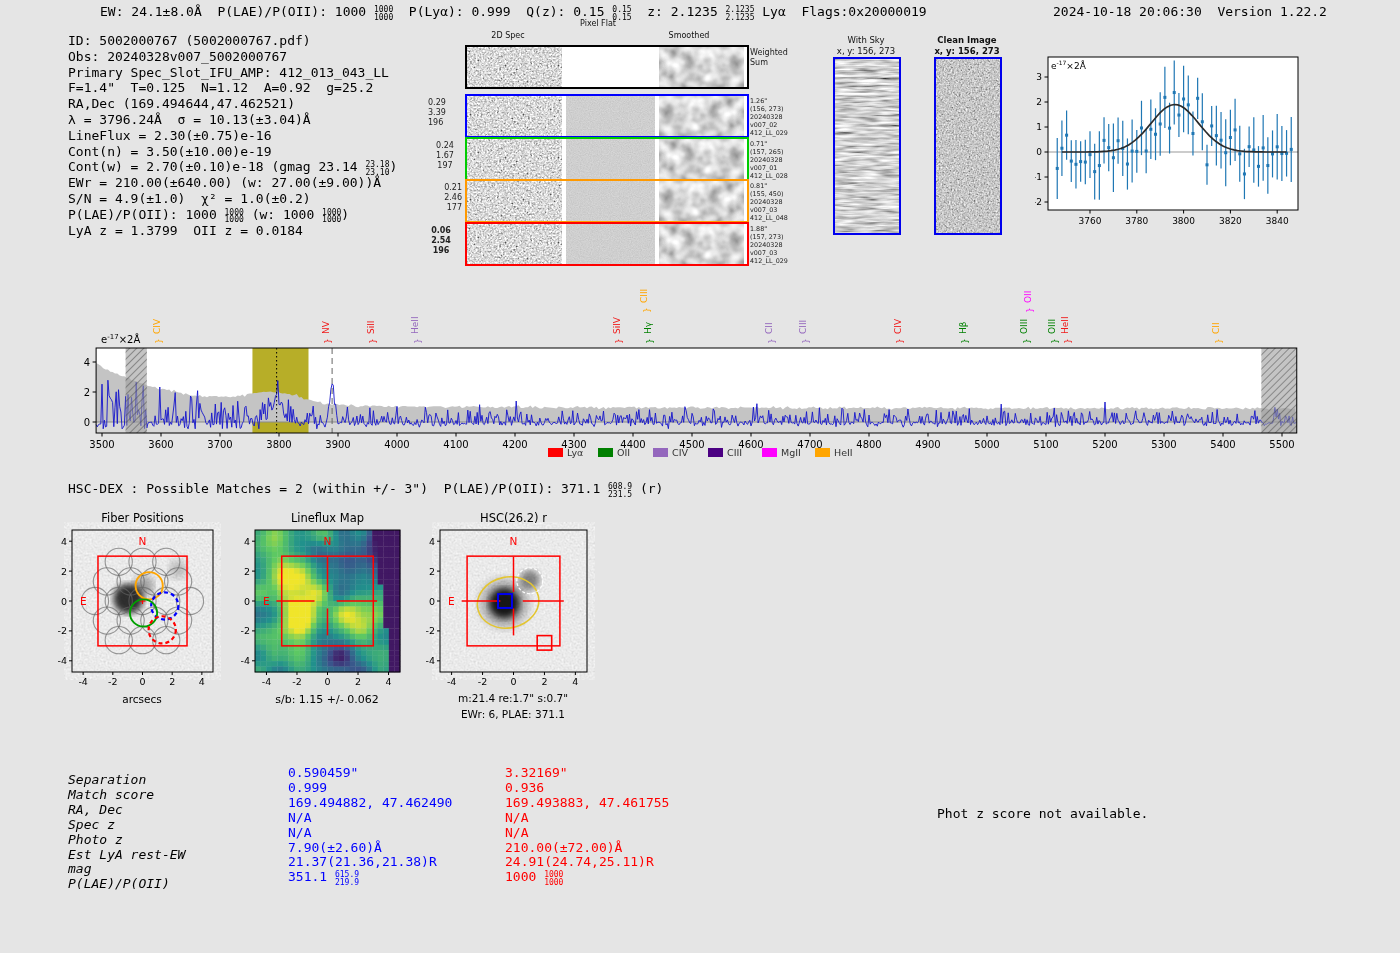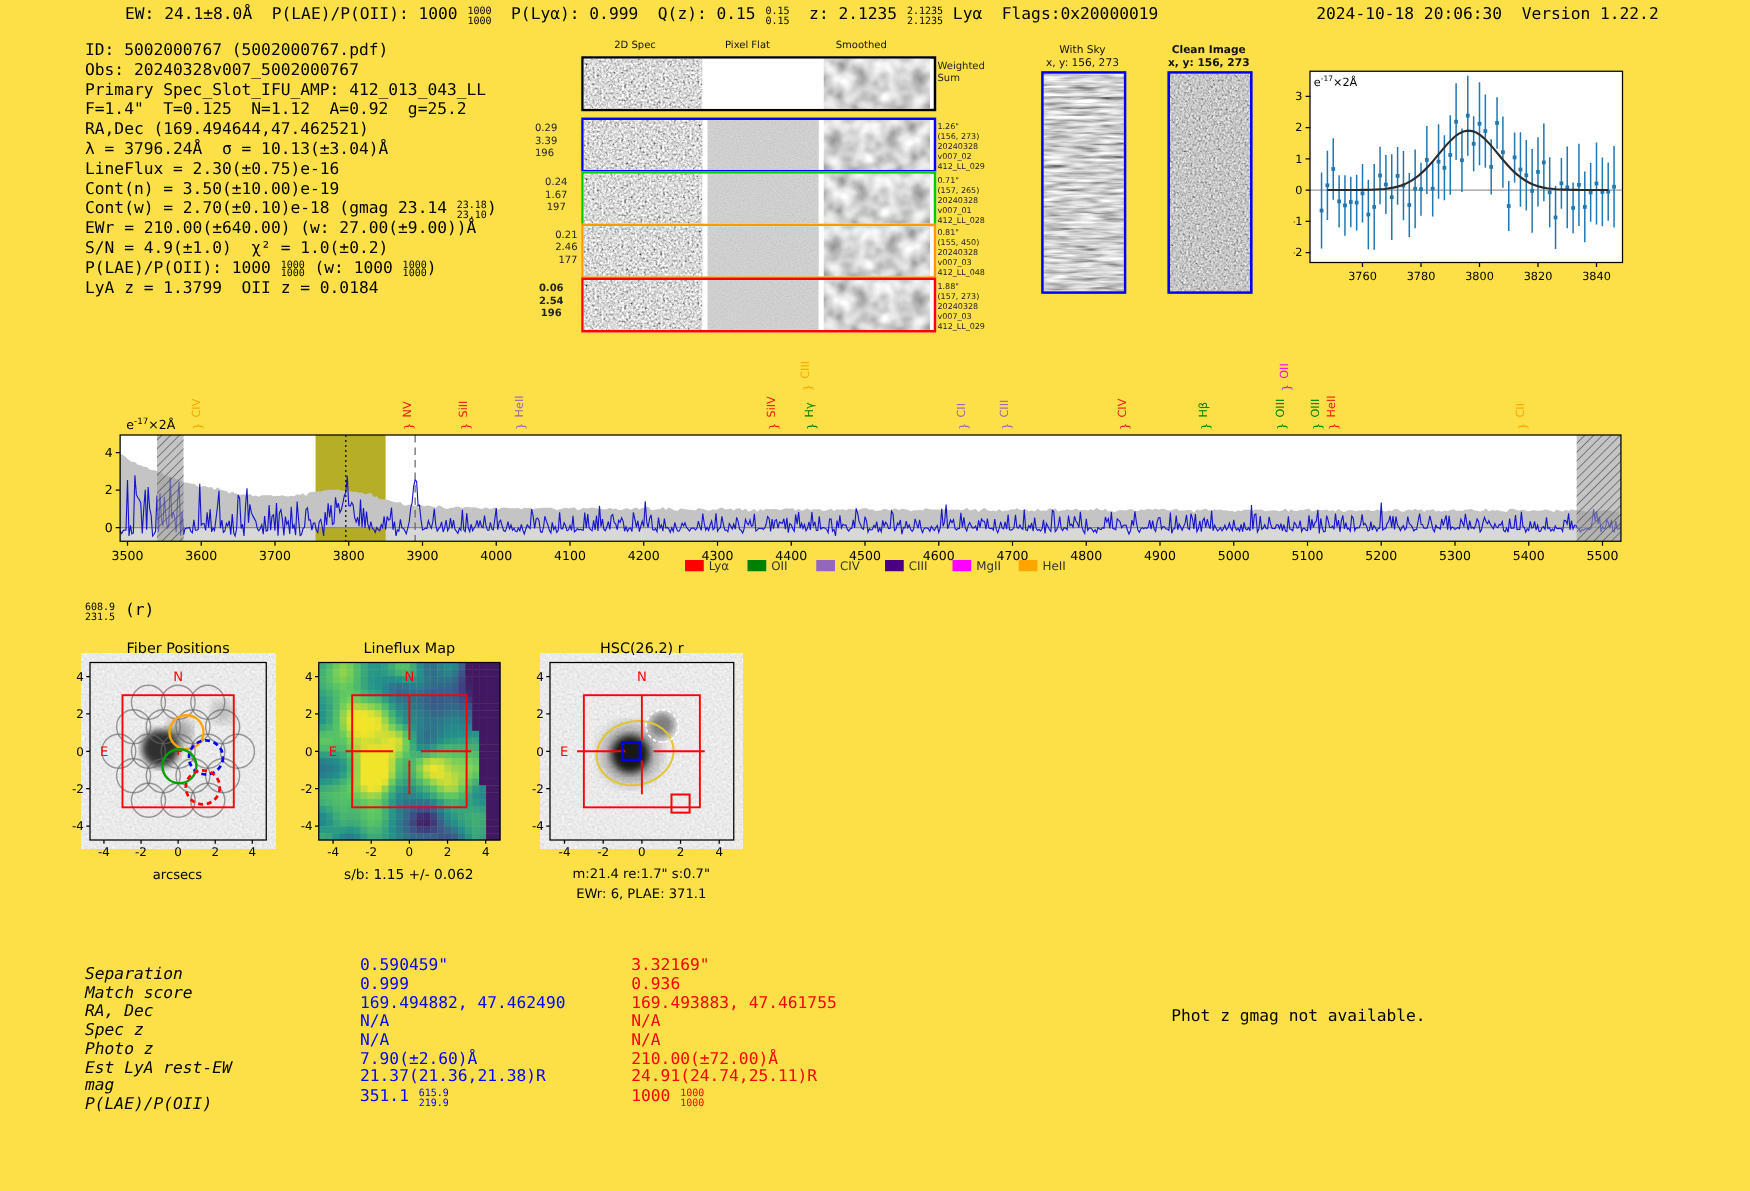--- a/index.html
+++ b/index.html
@@ -1,16 +1,16 @@
 <!DOCTYPE html>
 <html><head>
 <meta charset="utf-8">
 <style>
   html,body{margin:0;padding:0;background:#fff;}
-  .page{position:relative;width:1400px;height:953px;background:#fde047;overflow:hidden;
+  .page{position:relative;width:1400px;height:953px;background:#e5e5e5;overflow:hidden;
         font-family:"DejaVu Sans Mono", monospace;color:#000;}
   .abs{position:absolute;}
   .hdr{font-size:13px;white-space:pre;}
   .info-line{font-size:13px;line-height:15.8px;white-space:pre;}
   .frac{display:inline-flex;flex-direction:column;font-size:8px;line-height:7.5px;
         vertical-align:middle;position:relative;top:1px;text-align:left;}
   .tbl{font-size:13px;line-height:14.9px;white-space:pre;}
   .spec2d-row{position:absolute;left:465px;width:280px;height:40px;border:2px solid #000;
         display:flex;background:#fff;}
   .seg{display:block;height:100%;}
@@ -112,21 +112,21 @@
       <div class="info-line"><span>Cont(n) = 3.50(±10.00)e-19</span></div>
       <div class="info-line"><span>Cont(w) = 2.70(±0.10)e-18 (gmag 23.14 </span><span class="frac"><span>23.18</span><span>23.10</span></span><span>)</span></div>
       <div class="info-line"><span>EWr = 210.00(±640.00) (w: 27.00(±9.00))Å</span></div>
       <div class="info-line"><span>S/N = 4.9(±1.0)  χ² = 1.0(±0.2)</span></div>
       <div class="info-line"><span>P(LAE)/P(OII): 1000 </span><span class="frac"><span>1000</span><span>1000</span></span><span> (w: 1000 </span><span class="frac"><span>1000</span><span>1000</span></span><span>)</span></div>
       <div class="info-line"><span>LyA z = 1.3799  OII z = 0.0184</span></div>
     </div>
 
   <div id="spec2d-panel" class="abs" style="left:0;top:0;">
     <div class="colhdr" style="left:463px;top:31px;">2D Spec</div>
-    <div class="colhdr" style="left:553px;top:31px;">Pixel Flat</div>
+    <div class="colhdr" style="left:553px;top:19px;">Pixel Flat</div>
     <div class="colhdr" style="left:644px;top:31px;">Smoothed</div>
   <div class="spec2d-row" style="top: 45px; border-color: rgb(0, 0, 0);">
         <svg class="seg" width="95" height="40">
           <rect width="100%" height="100%" fill="#999" filter="url(#fCoarse)"></rect>
         </svg>
         <div class="gapw"></div>
         <div style="width: 89px; background: rgb(255, 255, 255); height: 100%;"></div>
         <div class="gapw"></div>
         <svg class="seg" width="85" height="40">
           <rect width="100%" height="100%" fill="#999" filter="url(#fSmooth)"></rect>
@@ -461,21 +461,21 @@
         <text x="672" y="191" font-size="9.5" fill="#333">CIV</text>
         <rect x="708" y="183" width="15" height="9" fill="#4b0082"></rect>
         <text x="727" y="191" font-size="9.5" fill="#333">CIII</text>
         <rect x="762" y="183" width="15" height="9" fill="#ff00ff"></rect>
         <text x="781" y="191" font-size="9.5" fill="#333">MgII</text>
         <rect x="815" y="183" width="15" height="9" fill="#ffa500"></rect>
         <text x="834" y="191" font-size="9.5" fill="#333">HeII</text>
       </g>
     </svg>
 
-  <div id="hscdex-line" class="abs hdr" style="left:68px;top:481px;"><span class="frac"><span>608.9</span><span>231.5</span></span><span> (r)</span></div>
+  <div id="hscdex-line" class="abs hdr" style="left:68px;top:481px;"><span>HSC-DEX : Possible Matches = 2 (within +/- 3")  P(LAE)/P(OII): 371.1 </span><span class="frac"><span>608.9</span><span>231.5</span></span><span> (r)</span></div>
 
   <svg id="fiber-plot" class="abs" style="left:30px;top:505px;" width="205" height="225" viewBox="0 0 205 225">
       <rect x="42" y="25" width="141" height="142" fill="#cfcfcf"></rect>
       <rect x="42" y="25" width="141" height="142" fill="#999" filter="url(#fLight)"></rect>
       <g>
         <circle cx="98.402" cy="93.7575" r="15" fill="#000" opacity="0.8" filter="url(#blur3)"></circle>
         <circle cx="113.984" cy="81.05" r="10" fill="#000" opacity="0.35" filter="url(#blur5)"></circle>
         <circle cx="148.11599999999999" cy="64.605" r="9" fill="#000" opacity="0.22" filter="url(#blur5)"></circle>
       </g>
       <g>
@@ -1304,14 +1304,14 @@
       <text x="113.5" y="40" font-size="10.5" fill="#ff0000" text-anchor="middle">N</text>
       <text x="48" y="100" font-size="10.5" fill="#ff0000">E</text>
       <text x="113" y="197" font-size="10.5" text-anchor="middle" fill="#000">m:21.4  re:1.7"  s:0.7"</text>
       <text x="113" y="213" font-size="10.5" text-anchor="middle" fill="#000">EWr: 6, PLAE: 371.1</text>
     </svg>
 
   <div id="tbl-labels" class="abs tbl" style="left:68px;top:773px;font-style:italic;"><div>Separation</div><div>Match score</div><div>RA, Dec</div><div>Spec z</div><div>Photo z</div><div>Est LyA rest-EW</div><div>mag</div><div>P(LAE)/P(OII)</div></div>
   <div id="tbl-col1" class="abs tbl" style="left: 288px; top: 766px; color: rgb(0, 0, 255);"><div><span>0.590459"</span></div><div><span>0.999</span></div><div><span>169.494882, 47.462490</span></div><div><span>N/A</span></div><div><span>N/A</span></div><div><span>7.90(±2.60)Å</span></div><div><span>21.37(21.36,21.38)R</span></div><div><span>351.1 </span><span class="frac"><span>615.9</span><span>219.9</span></span></div></div>
   <div id="tbl-col2" class="abs tbl" style="left: 505px; top: 766px; color: rgb(255, 0, 0);"><div><span>3.32169"</span></div><div><span>0.936</span></div><div><span>169.493883, 47.461755</span></div><div><span>N/A</span></div><div><span>N/A</span></div><div><span>210.00(±72.00)Å</span></div><div><span>24.91(24.74,25.11)R</span></div><div><span>1000 </span><span class="frac"><span>1000</span><span>1000</span></span></div></div>
 
-  <div class="abs notice" style="left:937px;top:806px;">Phot z gmag not available.</div>
+  <div class="abs notice" style="left:937px;top:806px;">Phot z score not available.</div>
 </div>
 
 </body></html>

